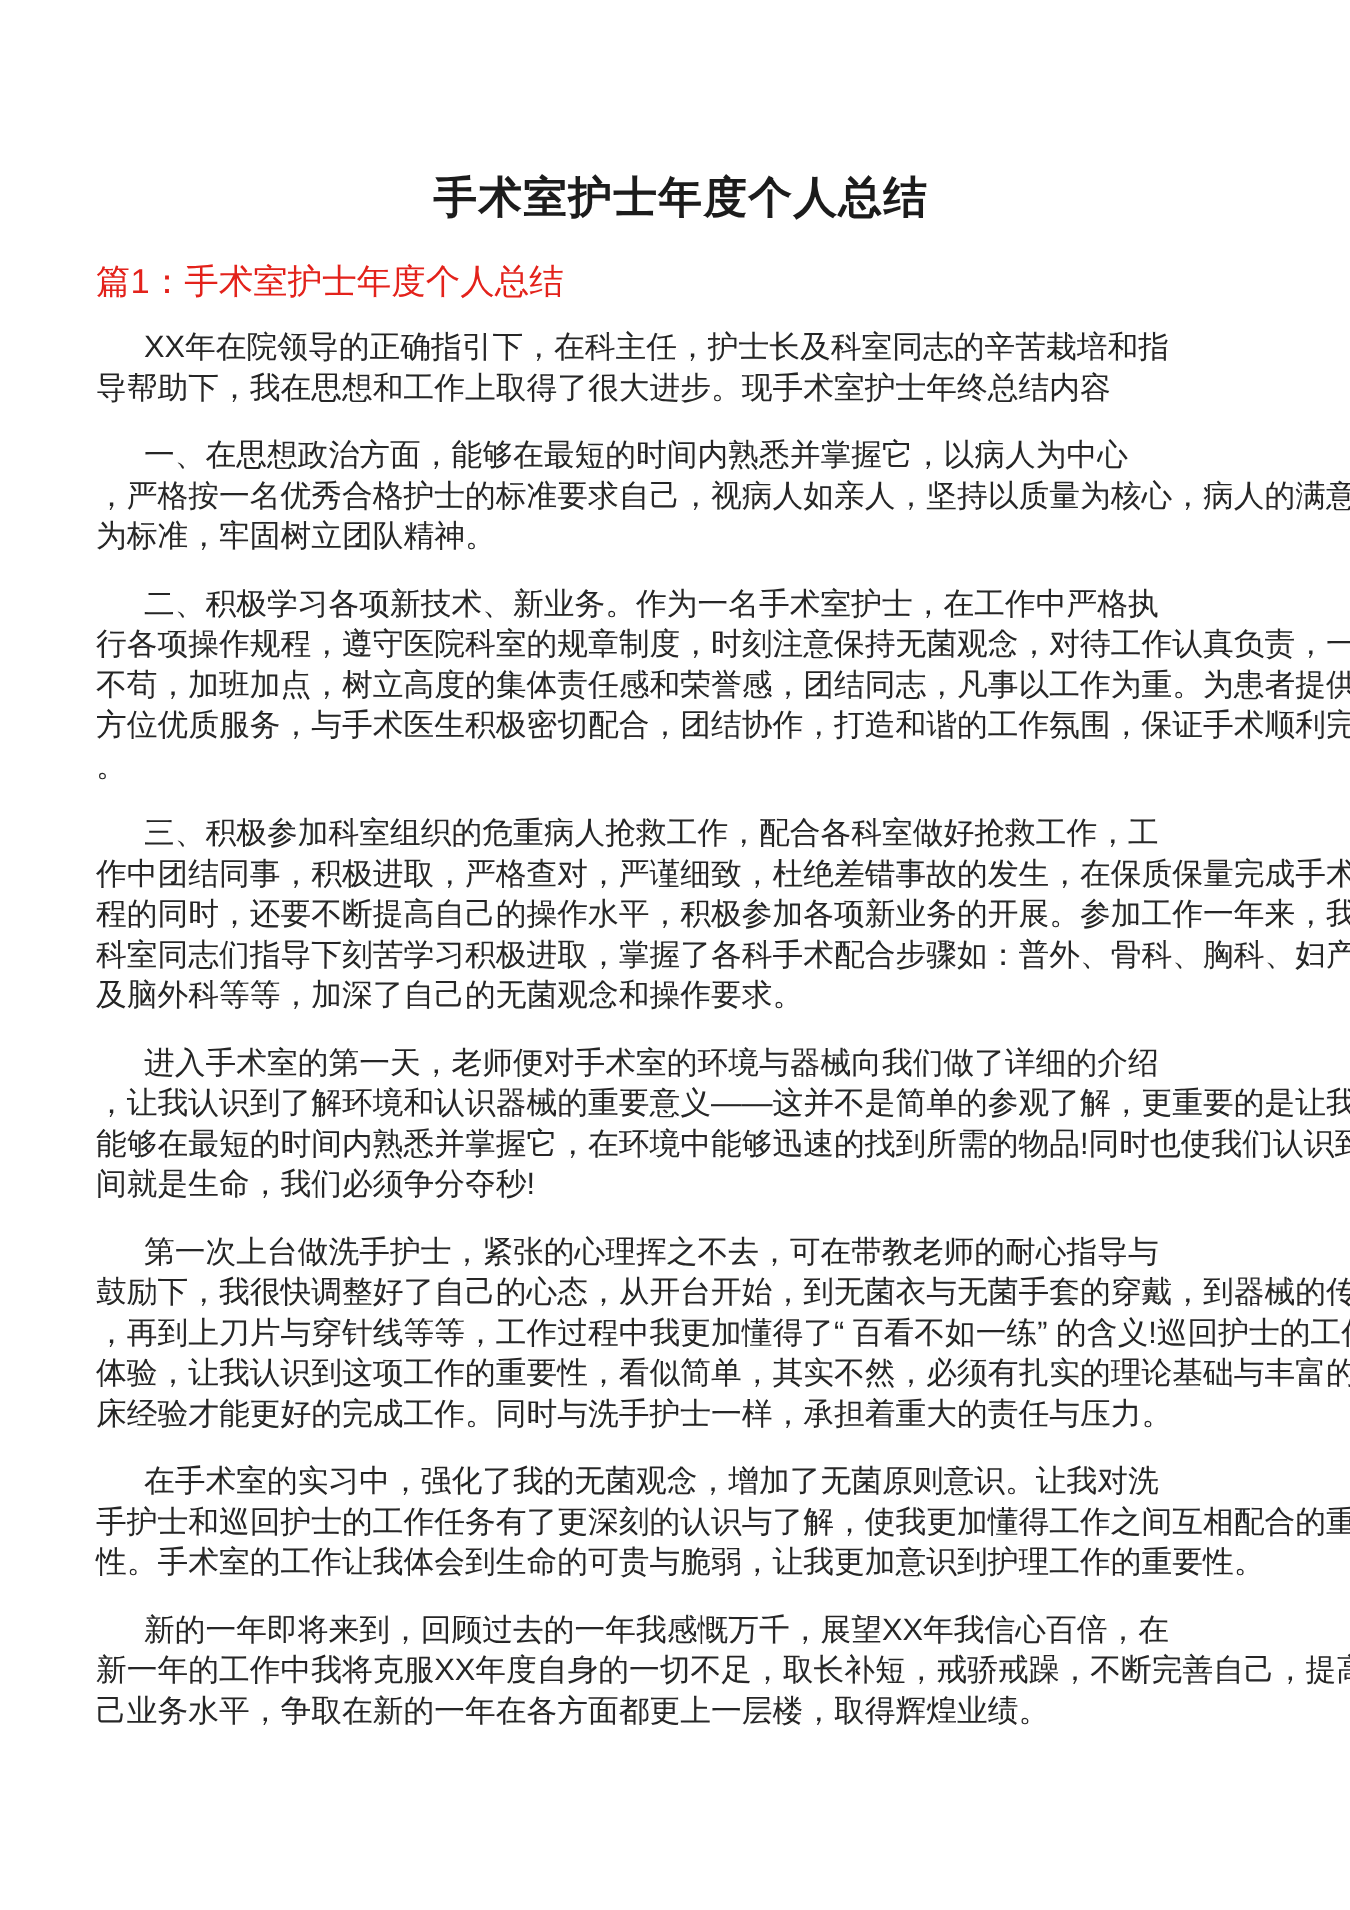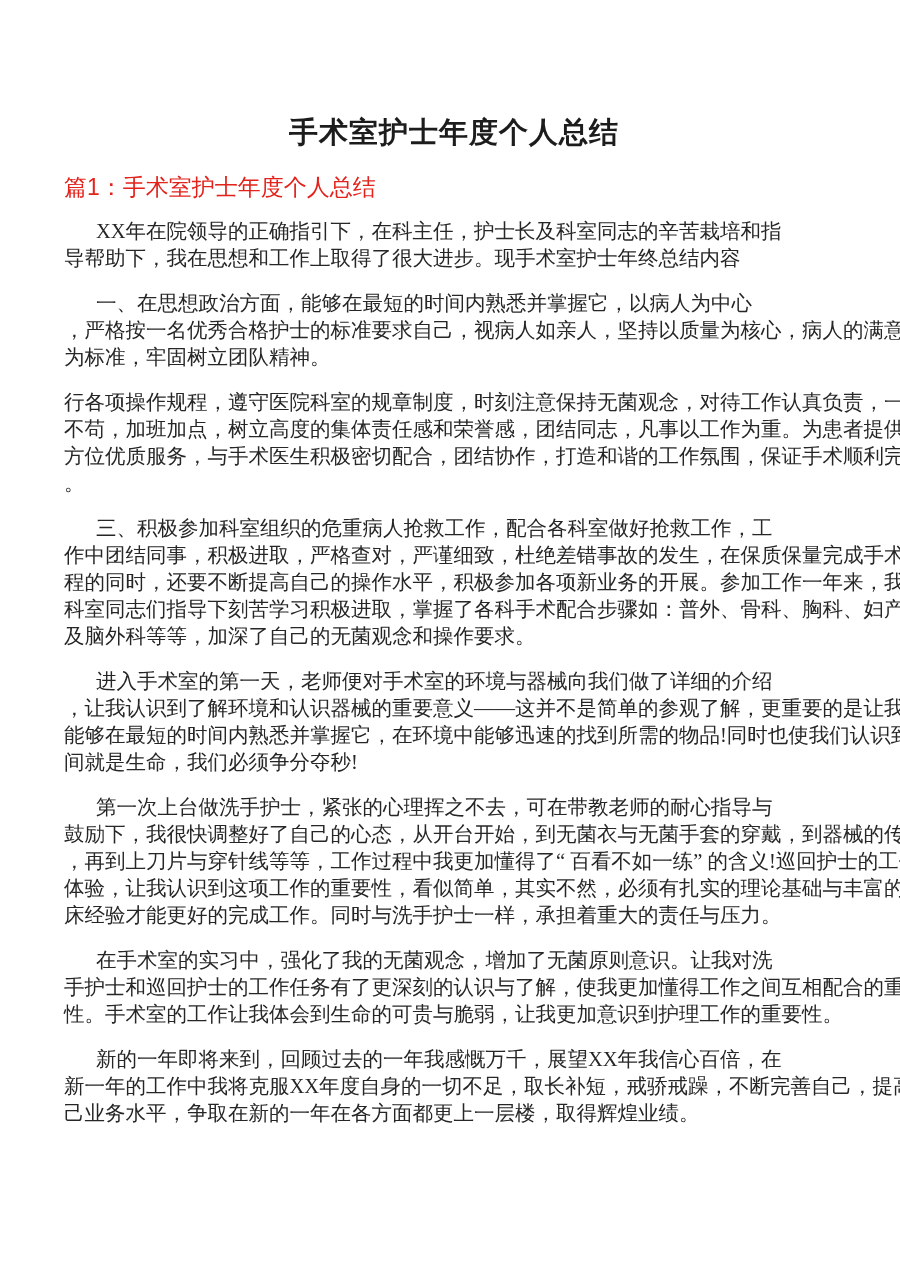--- a/index.html
+++ b/index.html
@@ -49,21 +49,20 @@
     font-size: 20.5px;
     line-height: 27px;
     color: var(--body-text);
   }
   .doc-body p.para {
     margin: 0 0 18px 0;
   }
   .doc-body .line {
     display: block;
     white-space: pre;
-    font-family: Liberation Serif, serif;
   }
   .doc-body .line.first {
     text-indent: 32px;
   }
 </style>
 </head>
 <body>
 
 <div class="page">
   <h1 class="doc-title">手术室护士年度个人总结</h1>
@@ -74,20 +73,21 @@
       <p class="para">
         <span class="line first">XX年在院领导的正确指引下，在科主任，护士长及科室同志的辛苦栽培和指</span>
         <span class="line">导帮助下，我在思想和工作上取得了很大进步。现手术室护士年终总结内容</span>
       </p>
       <p class="para">
         <span class="line first">一、在思想政治方面，能够在最短的时间内熟悉并掌握它，以病人为中心</span>
         <span class="line">，严格按一名优秀合格护士的标准要求自己，视病人如亲人，坚持以质量为核心，病人的满意度</span>
         <span class="line">为标准，牢固树立团队精神。</span>
       </p>
       <p class="para">
+        <span class="line first">二、积极学习各项新技术、新业务。作为一名手术室护士，在工作中严格执</span>
         <span class="line">行各项操作规程，遵守医院科室的规章制度，时刻注意保持无菌观念，对待工作认真负责，一丝</span>
         <span class="line">不苟，加班加点，树立高度的集体责任感和荣誉感，团结同志，凡事以工作为重。为患者提供全</span>
         <span class="line">方位优质服务，与手术医生积极密切配合，团结协作，打造和谐的工作氛围，保证手术顺利完成</span>
         <span class="line">。</span>
       </p>
       <p class="para">
         <span class="line first">三、积极参加科室组织的危重病人抢救工作，配合各科室做好抢救工作，工</span>
         <span class="line">作中团结同事，积极进取，严格查对，严谨细致，杜绝差错事故的发生，在保质保量完成手术过</span>
         <span class="line">程的同时，还要不断提高自己的操作水平，积极参加各项新业务的开展。参加工作一年来，我在</span>
         <span class="line">科室同志们指导下刻苦学习积极进取，掌握了各科手术配合步骤如：普外、骨科、胸科、妇产科</span>

